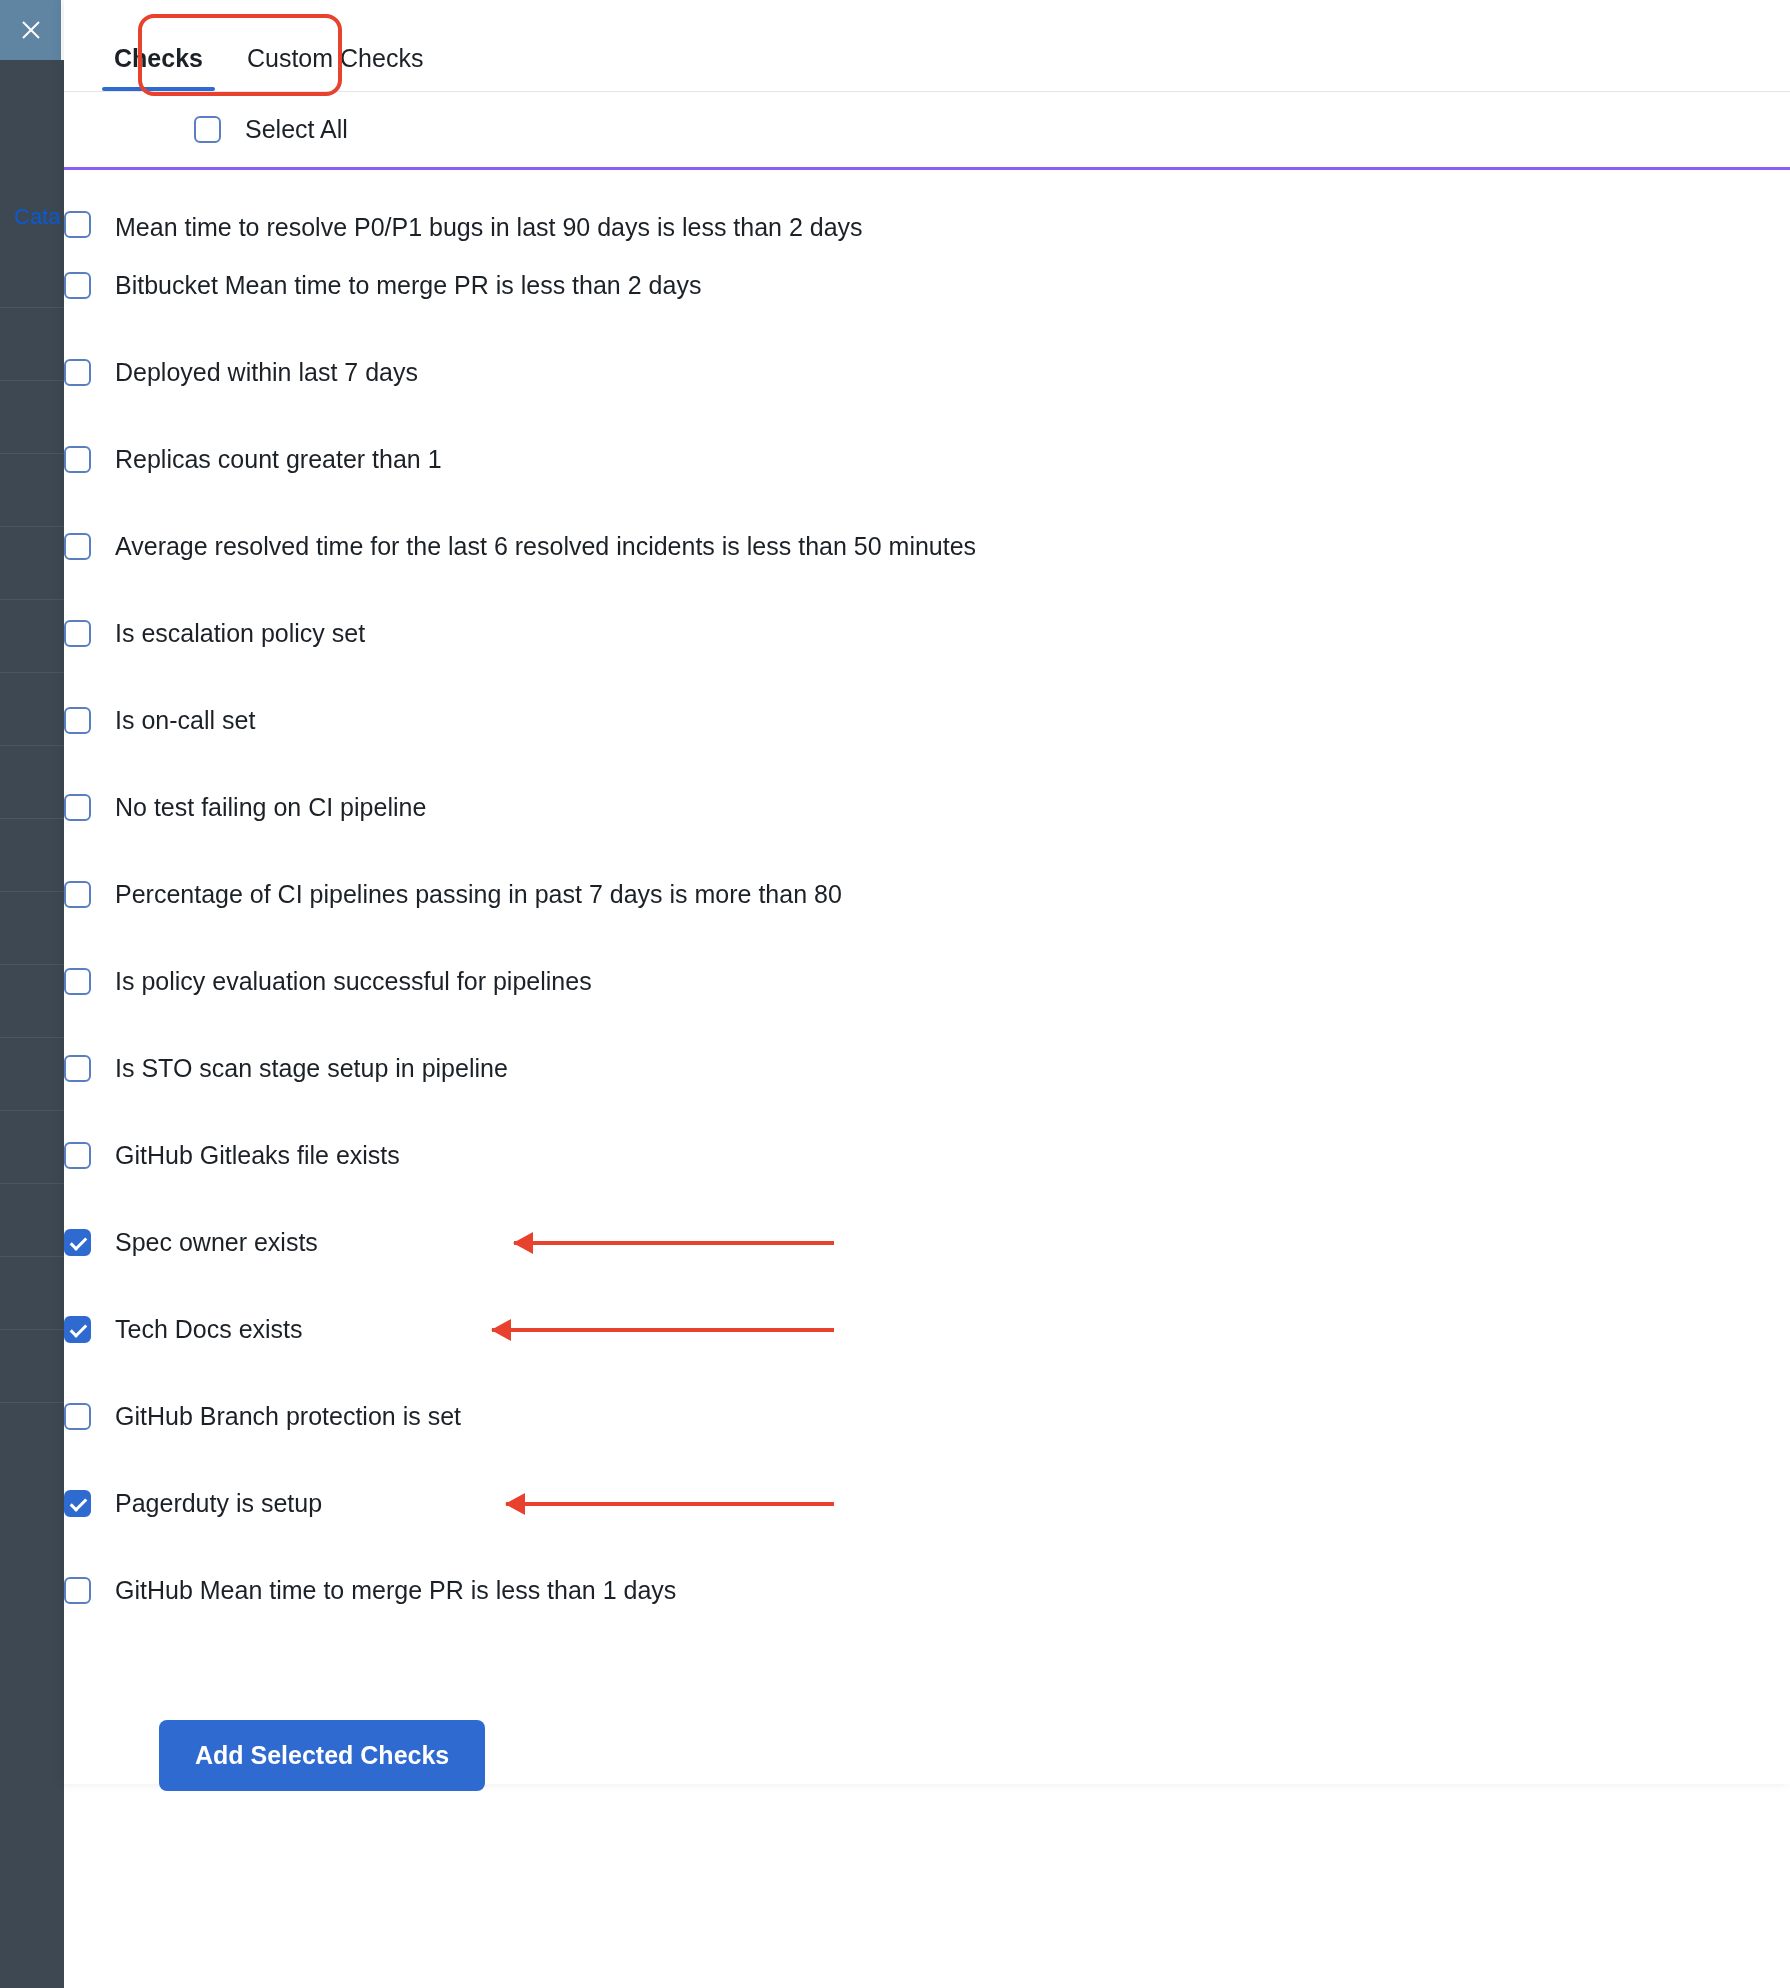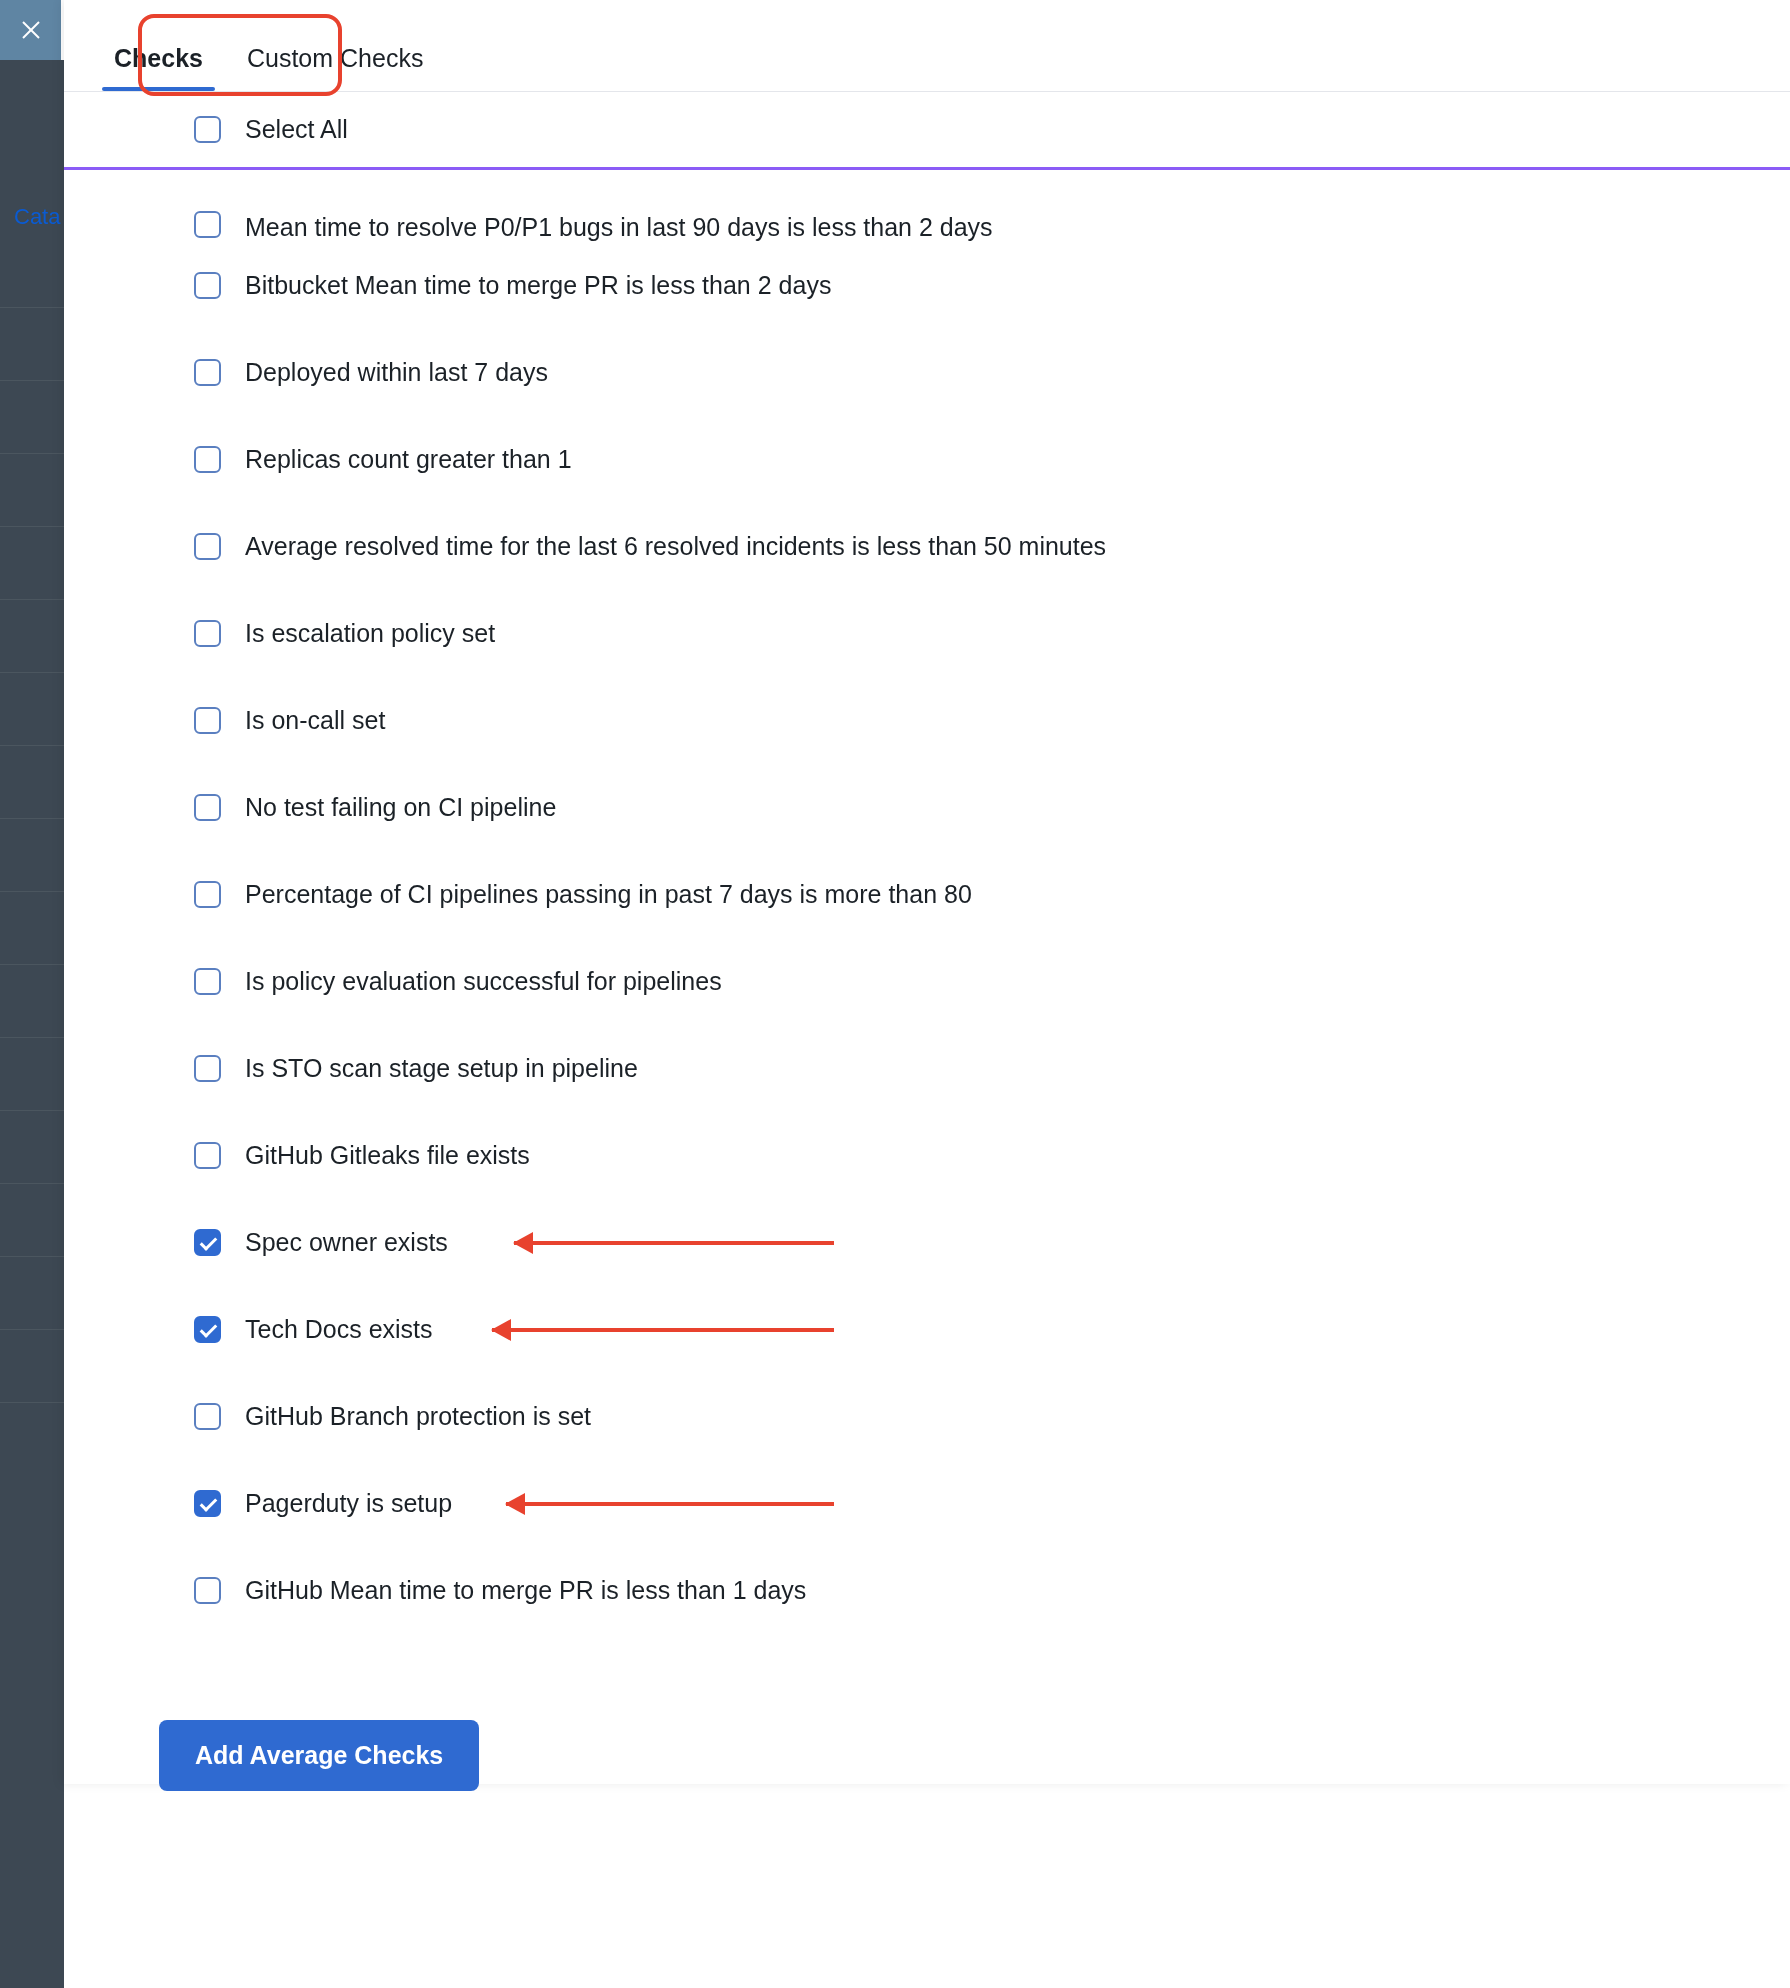--- a/index.html
+++ b/index.html
@@ -125,21 +125,20 @@
     box-sizing: border-box;
   }
   .list {
     position: relative;
     padding-top: 10px;
   }
   .check-row {
     height: 87px;
     display: flex;
     align-items: center;
-    padding-left: 130px;
     box-sizing: border-box;
     position: relative;
   }
   .check-row.partial {
     height: 62px;
     align-items: flex-end;
     overflow: hidden;
   }
   .cb {
     width: 27px;
@@ -346,17 +345,17 @@
       </div>
 
       <div class="check-row">
         <span class="cb"></span>
         <span class="check-label">GitHub Mean time to merge PR is less than 1 days</span>
       </div>
 
     </div>
 
     <div class="footer">
-      <button class="primary-btn">Add Average Checks</button>
+      <button class="primary-btn">Add Selected Checks</button>
     </div>
 
   </div>
 </div>
 
 </body></html>

